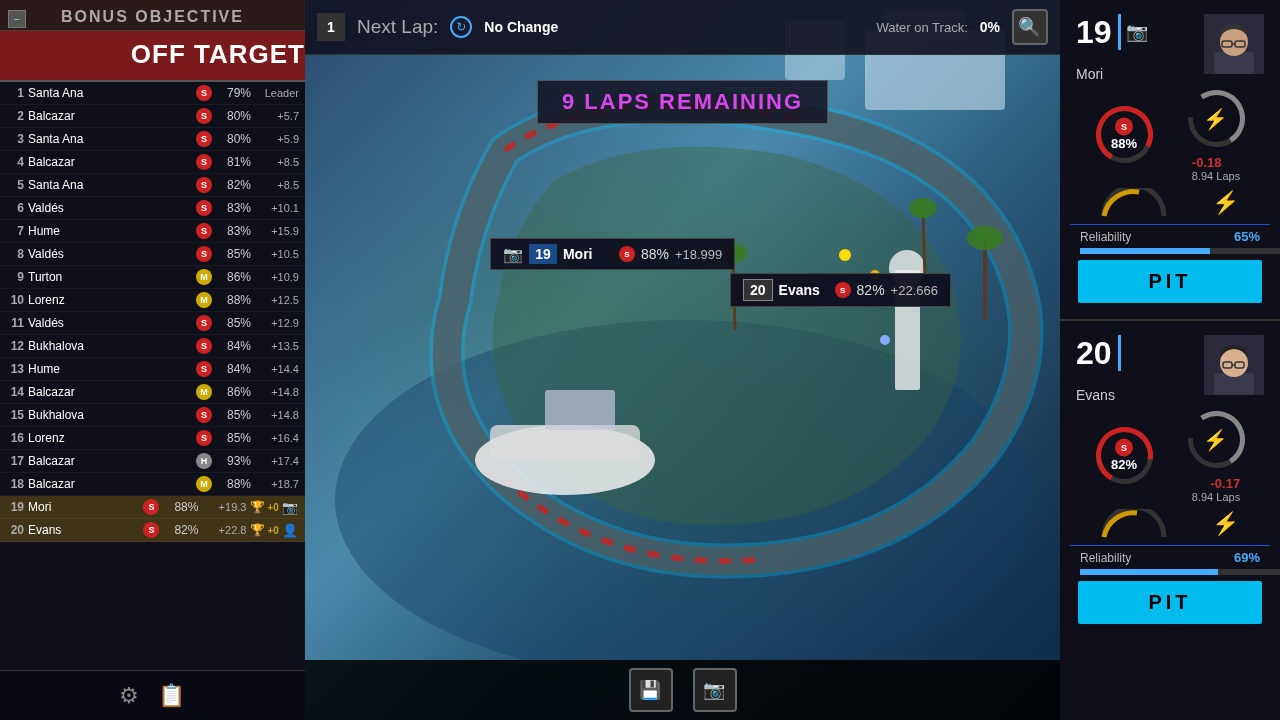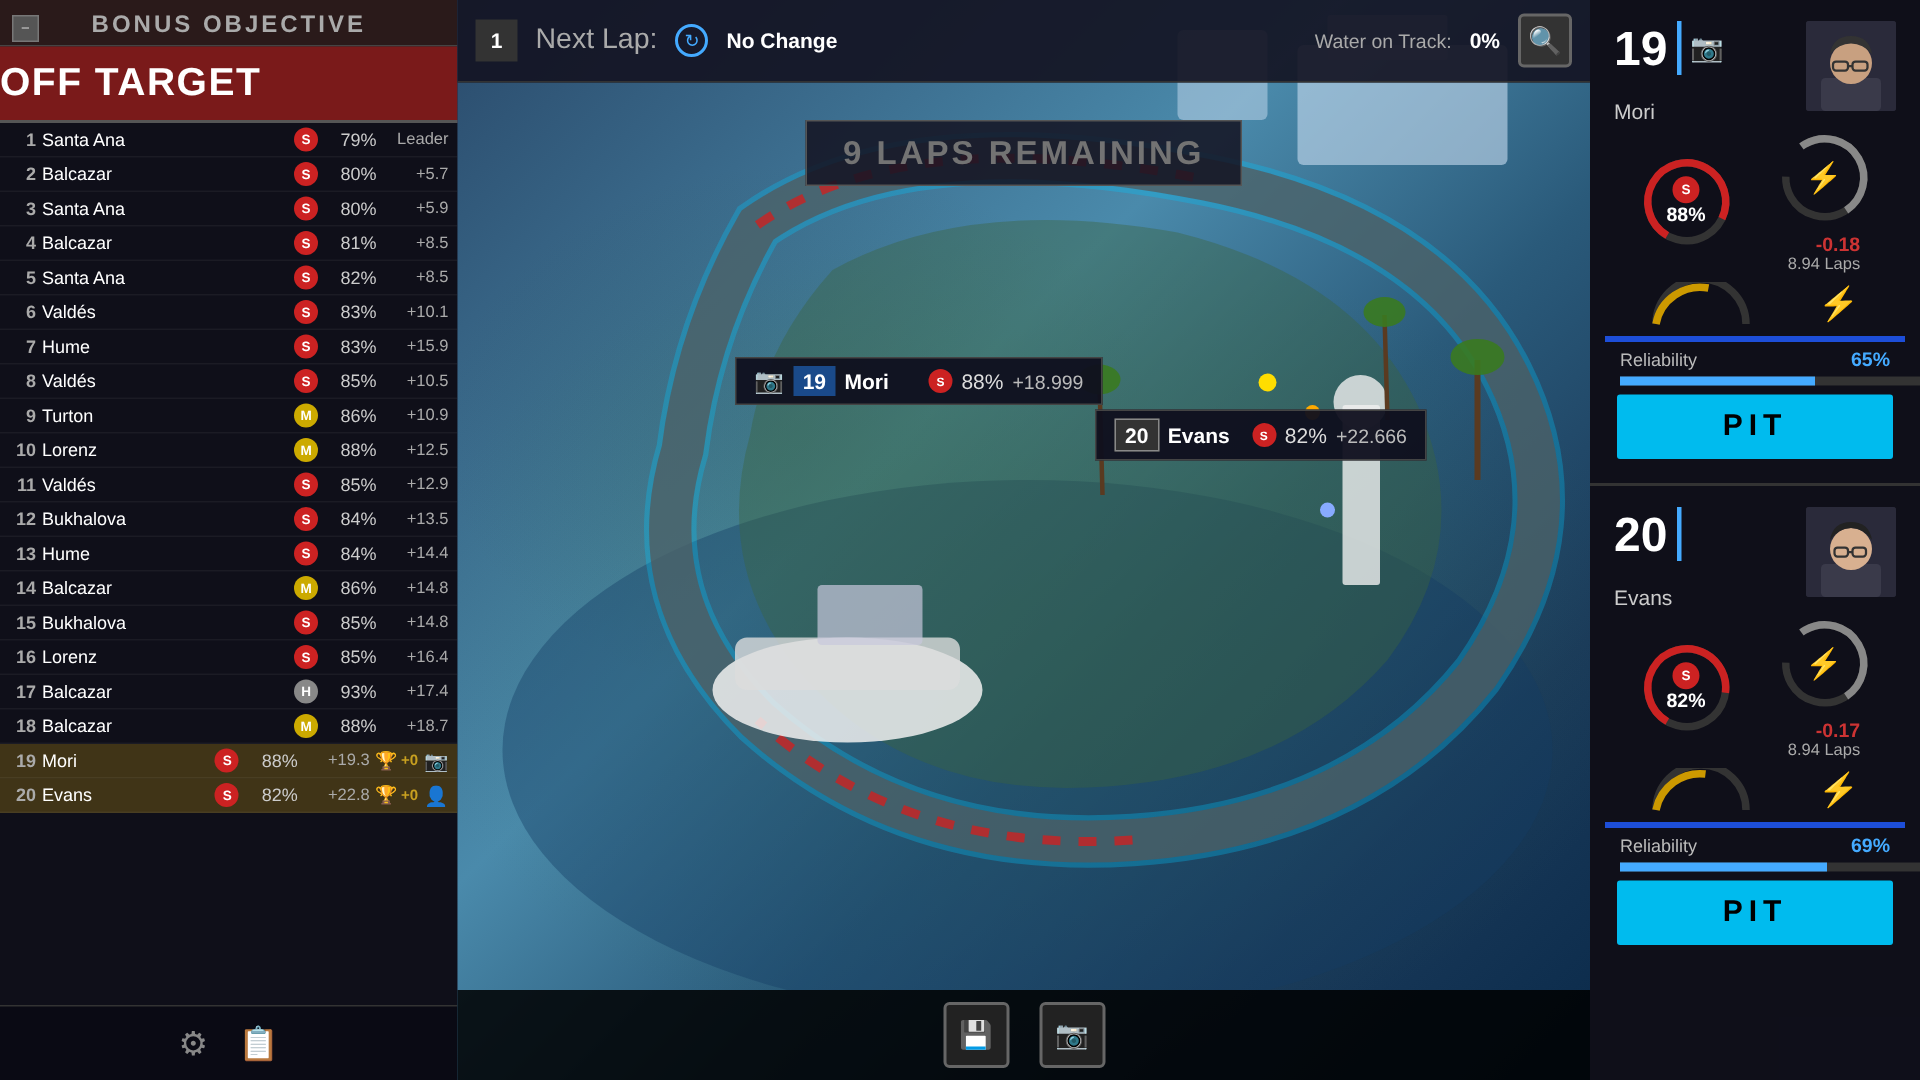--- a/index.html
+++ b/index.html
@@ -69,21 +69,21 @@
       color: #ccc;
       font-size: 10px;
       display: flex;
       align-items: center;
       justify-content: center;
       cursor: pointer;
     }
 
     .off-target {
       background: #7a1a1a;
-      text-align: left;
+      text-align: right;
       padding: 8px 0 10px;
       border-bottom: 2px solid #555;
     }
 
     .off-target-text {
       color: #fff;
       font-size: 26px;
       font-weight: 900;
       letter-spacing: 1px;
     }
@@ -305,21 +305,21 @@
       left: 305px;
       width: 755px;
       display: flex;
       justify-content: center;
     }
 
     .laps-remaining-box {
       background: rgba(20,20,35,0.88);
       border: 1px solid #555;
       padding: 8px 24px;
-      color: #737373;
+      color: #d946ef;
       font-size: 22px;
       font-weight: 900;
       letter-spacing: 2px;
       text-transform: uppercase;
     }
 
     
     .right-panel {
       position: absolute;
       right: 0;
@@ -444,21 +444,21 @@
       align-items: center;
       justify-content: space-around;
       padding: 2px 8px 6px;
     }
 
     .reliability-row {
       display: flex;
       align-items: center;
       justify-content: space-between;
       padding: 4px 10px;
-      border-top: 4px solid #1d4ed8;
+      border-top: 1px solid #1d4ed8;
     }
 
     .reliability-label {
       color: #bbb;
       font-size: 12px;
     }
 
     .reliability-value {
       color: #4af;
       font-size: 13px;
@@ -873,21 +873,21 @@
       <div class="gauge-container">
         <div style="width:65px;height:65px;position:relative;">
           <svg viewBox="0 0 65 65" width="65" height="65">
             <circle cx="32.5" cy="32.5" r="26" fill="none" stroke="#333" stroke-width="5" stroke-dasharray="136.7" transform="rotate(-120 32.5 32.5)"></circle>
             <circle cx="32.5" cy="32.5" r="26" fill="none" stroke="#888" stroke-width="5" stroke-dasharray="80" stroke-dashoffset="0" transform="rotate(-120 32.5 32.5)"></circle>
           </svg>
           <div style="position:absolute;top:50%;left:50%;transform:translate(-50%,-50%);text-align:center;">
             <div style="font-size:20px;color:#fa0;">⚡</div>
           </div>
         </div>
-        <div style="text-align:right;">
+        <div style="text-align:left;">
           <div class="fuel-delta">-0.18</div>
           <div class="fuel-laps">8.94 Laps</div>
         </div>
       </div>
     </div>
 
     <div class="small-gauge-row">
       <div style="width:70px;height:30px;position:relative;">
         <svg width="70" height="30" viewBox="0 0 70 30">
           <path d="M5,28 A30,30 0 0,1 65,28" fill="none" stroke="#333" stroke-width="5"></path>

